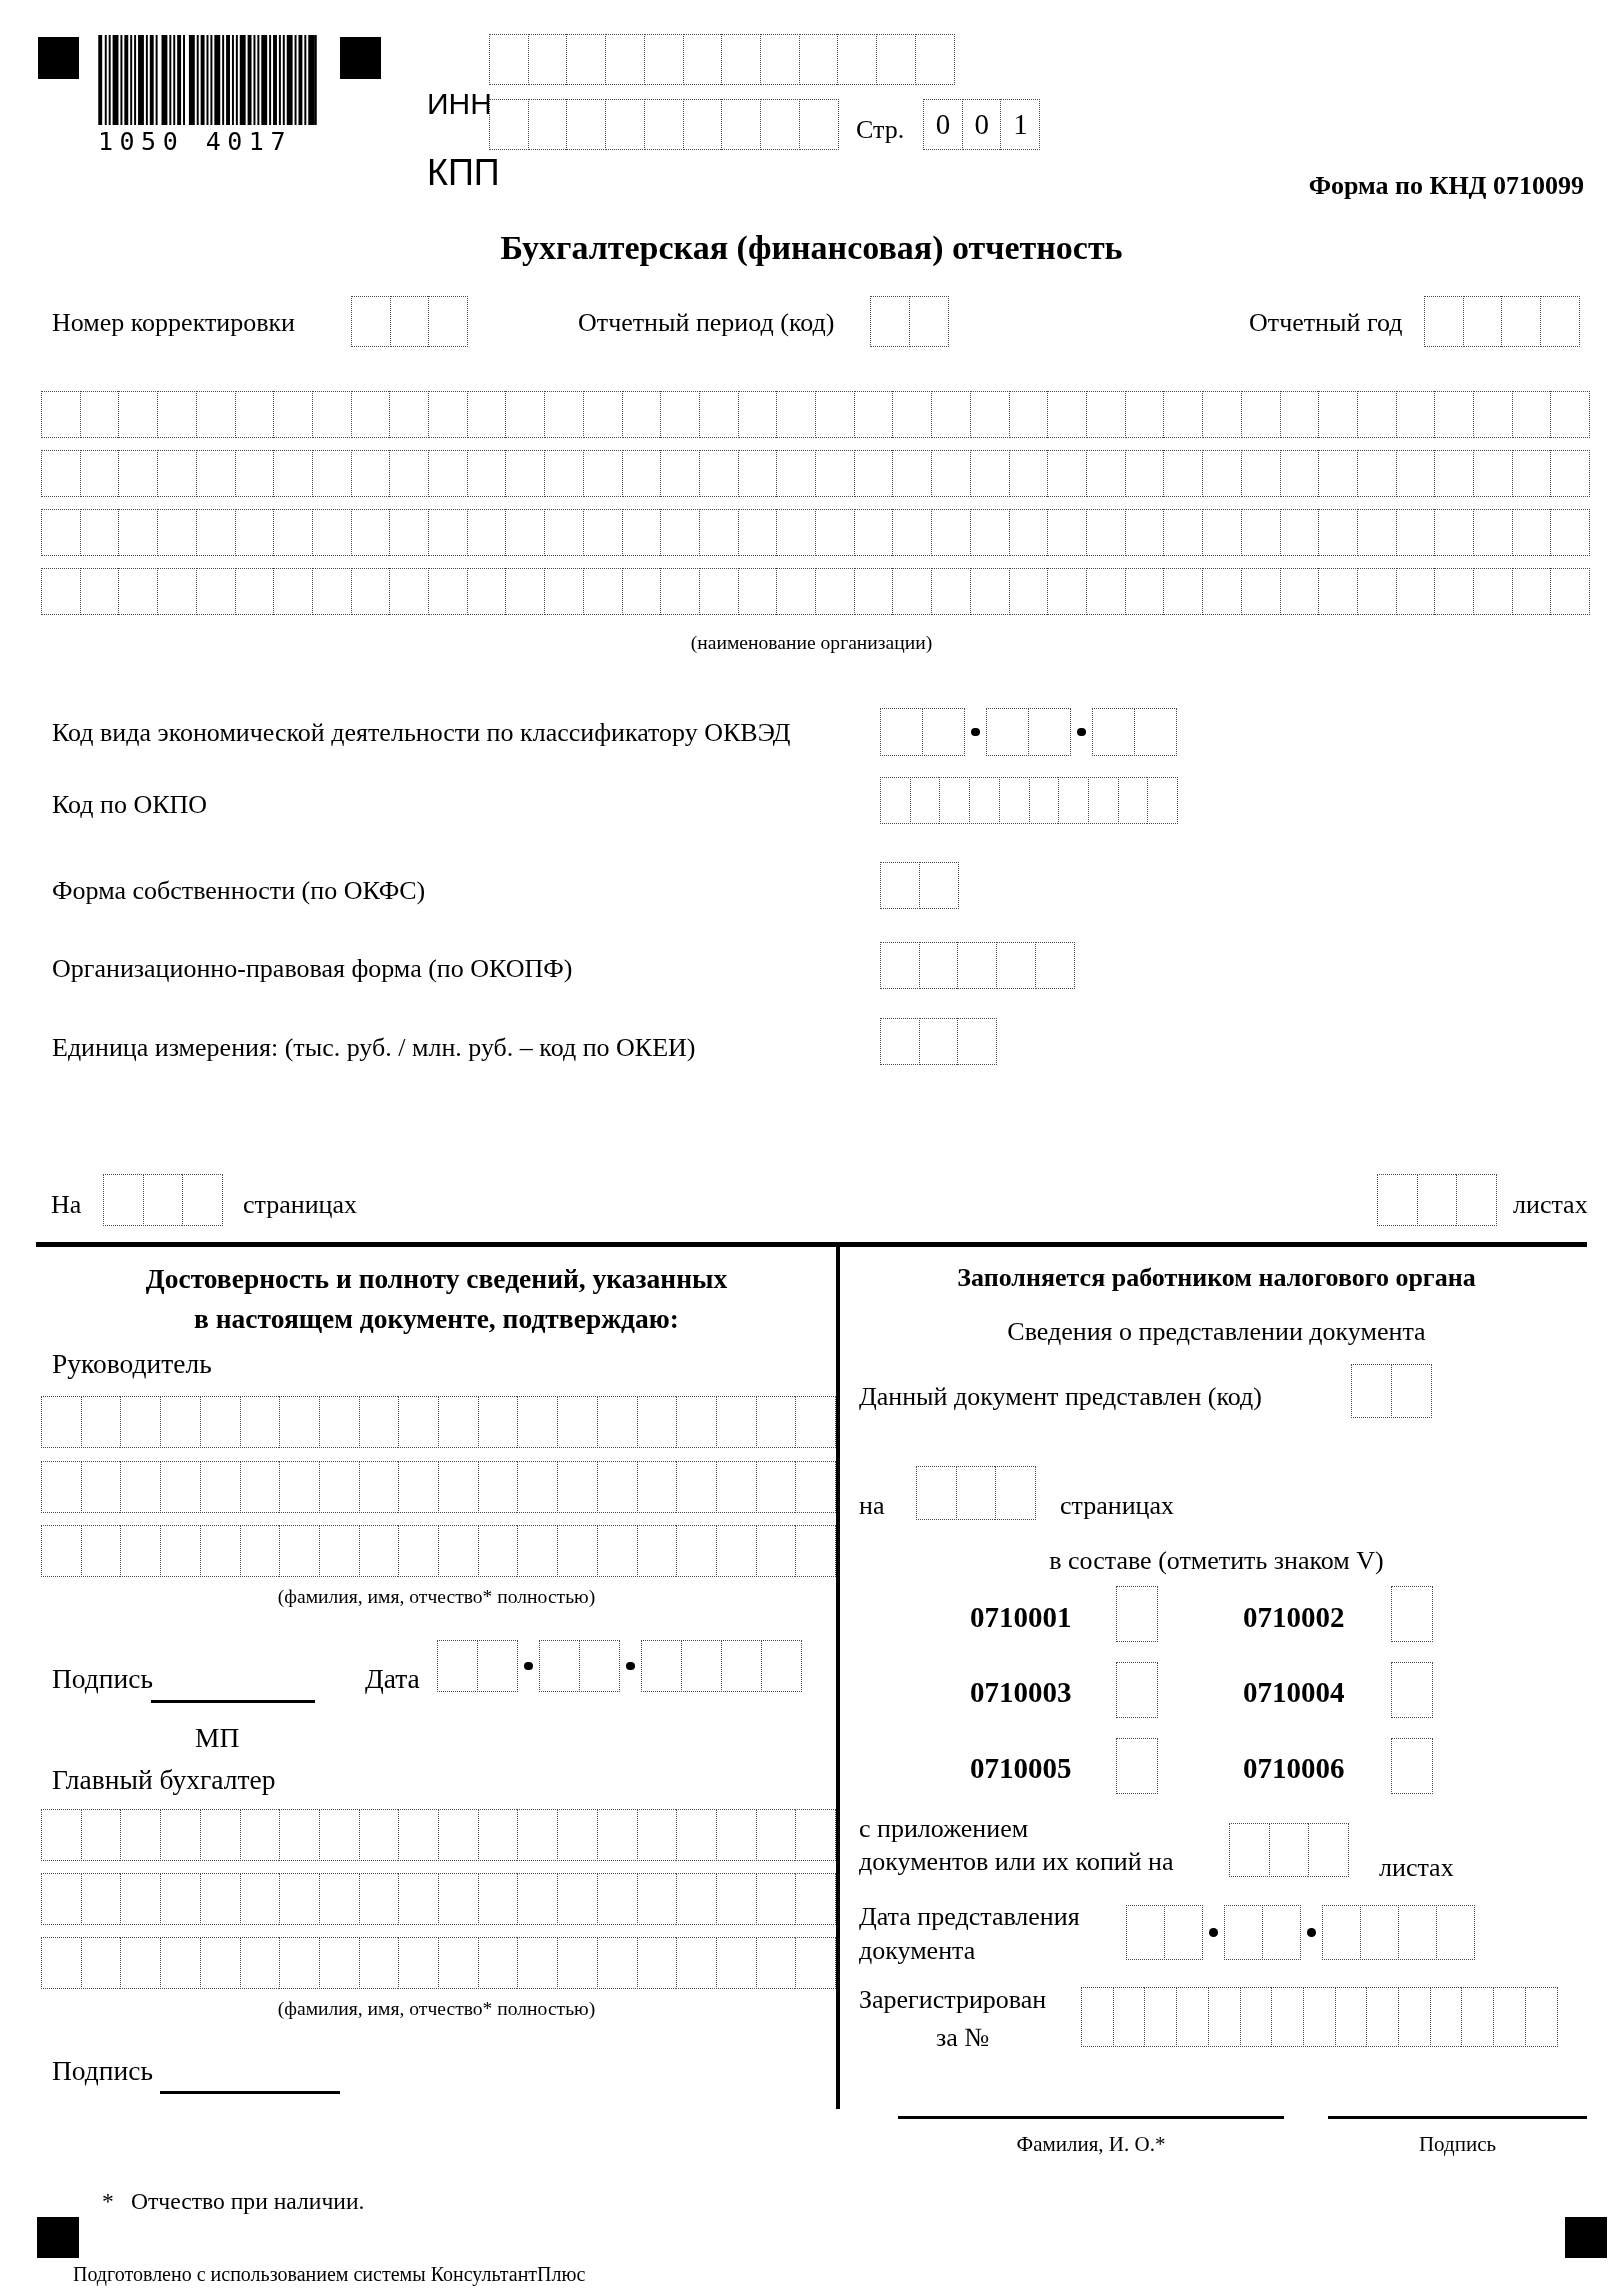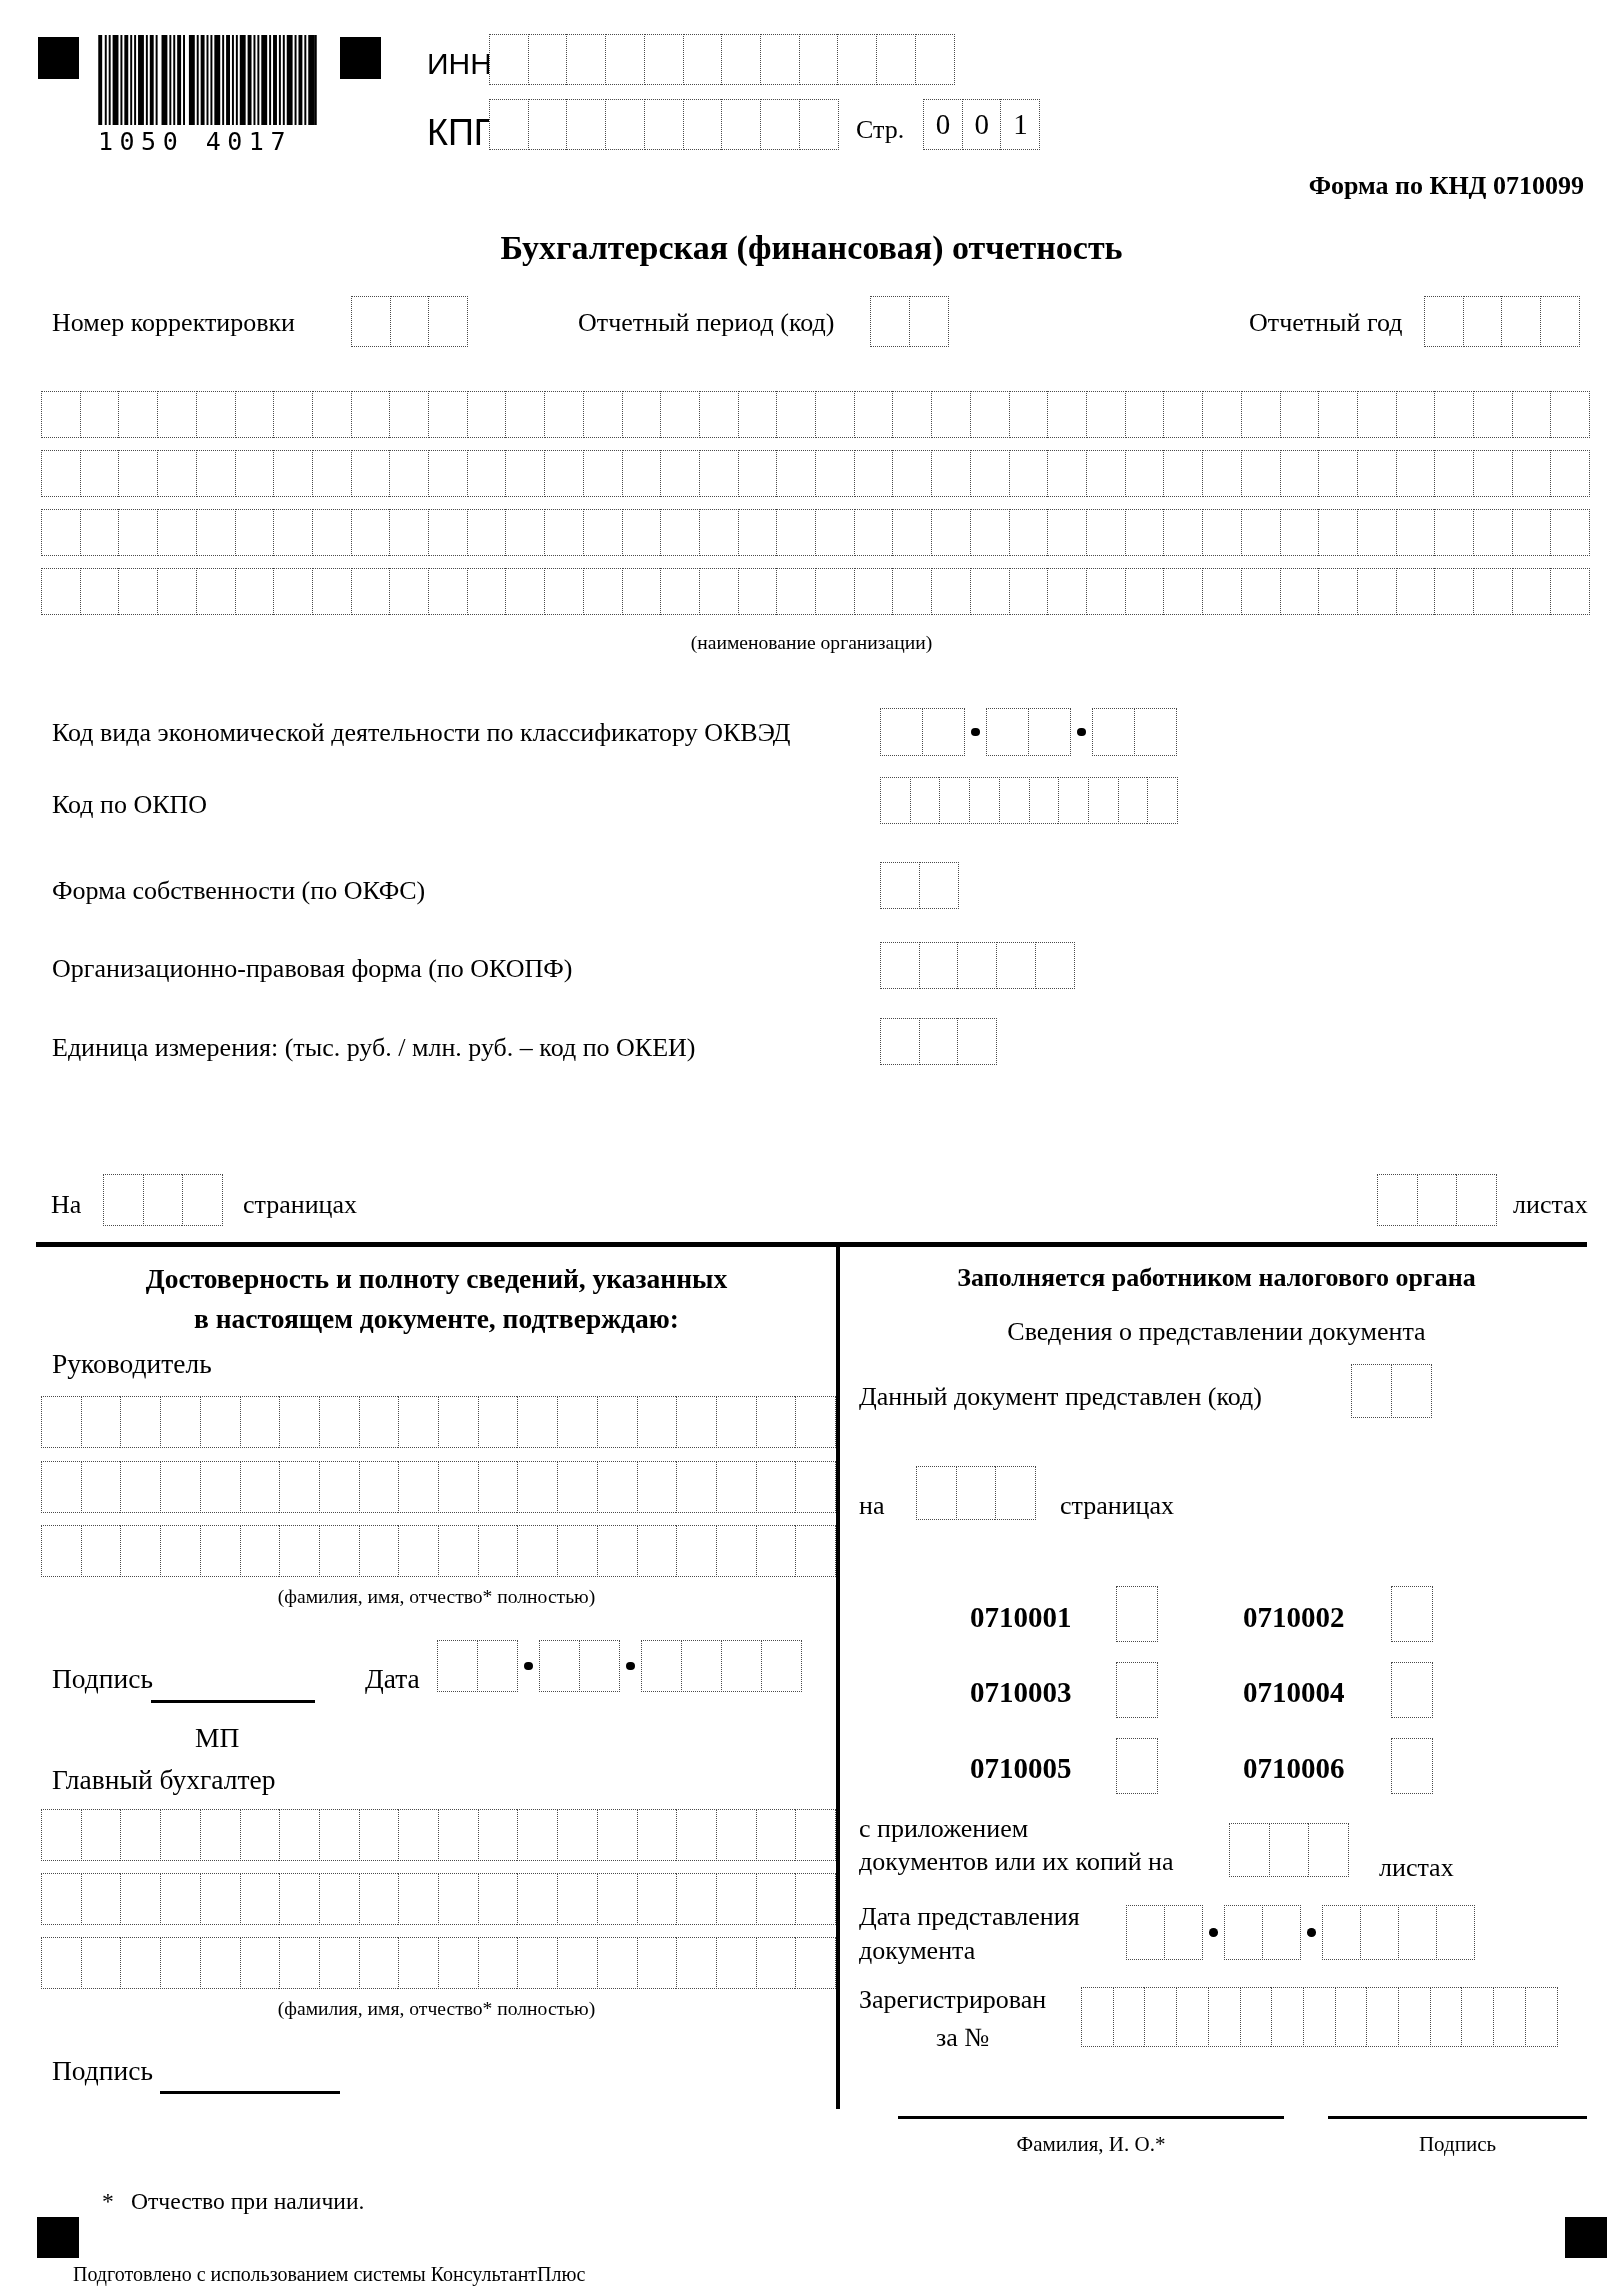--- a/index.html
+++ b/index.html
@@ -5,21 +5,21 @@
   * { box-sizing: border-box; }
   html,body { margin:0; padding:0; background:#888; }
   .page {
     position:relative; width:1623px; height:2295px; background:#fff;
     font-family:"Liberation Serif","DejaVu Serif",serif; color:#000; overflow:hidden;
   }
   .abs { position:absolute; }
   .lbl { position:absolute; font-size:26px; line-height:1.15; white-space:nowrap; }
   .b { font-weight:bold; }
   .ctr { text-align:center; white-space:normal; }
-  .sans { font-family:"Liberation Sans","DejaVu Sans",sans-serif; }
+  .sans { font-family:"Liberation Sans","DejaVu Sans",sans-serif;margin-top:40px; }
   .mono { font-family:"DejaVu Sans Mono",monospace; }
   .sq { position:absolute; background:#000; }
   .hline { position:absolute; background:#000; }
   .vline { position:absolute; background:#000; }
   .uline { position:absolute; background:#000; height:2.6px; }
   .row { position:absolute; display:flex; }
   .grp { display:flex; }
   .cell {
     width:var(--cw,40px); height:var(--ch,51px);
     border:1.3px dotted #4a4a4a; margin-left:-1.3px;
@@ -565,20 +565,21 @@
     </div>
 
   <div class="lbl" style="left:859px;top:1491px">на</div>
   <div class="row" style="left:916px;top:1466px;--cw:41px;--ch:54px">
       <div class="cell"></div>
       <div class="cell"></div>
       <div class="cell"></div>
     </div>
   <div class="lbl" style="left:1060px;top:1491px">страницах</div>
 
+  <div class="lbl ctr" style="left:847px;top:1546px;width:739px">в составе (отметить знаком V)</div>
 
   <div class="lbl b" style="left:970px;top:1601px;font-size:29px">0710001</div>
   <div class="row" style="left:1116px;top:1586px;--cw:42px;--ch:56px">
       <div class="cell"></div>
     </div>
   <div class="lbl b" style="left:1243px;top:1601px;font-size:29px">0710002</div>
   <div class="row" style="left:1391px;top:1586px;--cw:42px;--ch:56px">
       <div class="cell"></div>
     </div>
 

